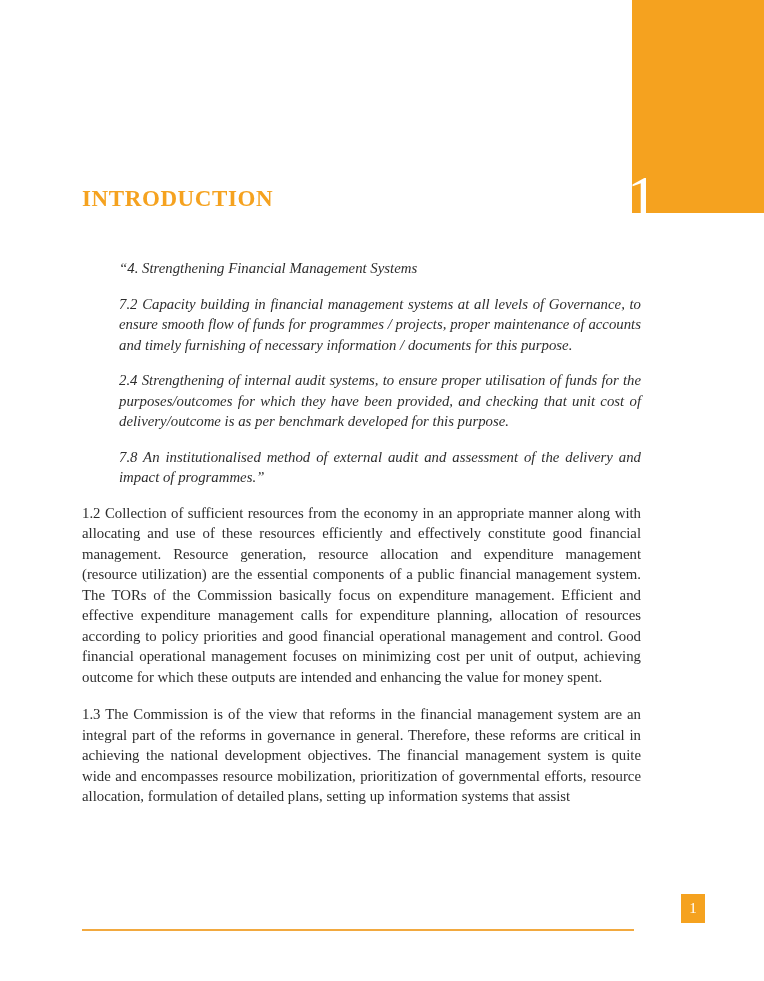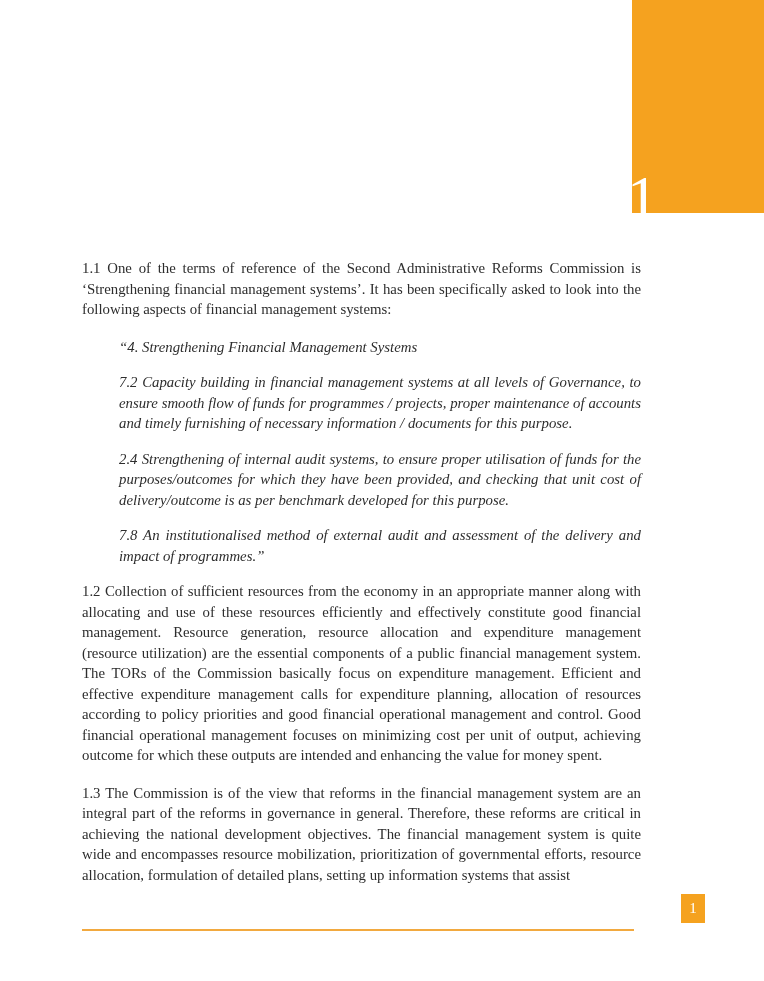--- a/index.html
+++ b/index.html
@@ -87,23 +87,23 @@
 </style>
 </head>
 <body>
 
 <div class="page">
 
   <div class="chapter-block">
     <span class="chapter-num">1</span>
   </div>
 
+  <h1 class="title">INTRODUCTION</h1>
 
   <div class="body-col">
-    <p class="para">1.1 One of the terms of reference of the Second Administrative Reforms Commission is ‘Strengthening financial management systems’. It has been specifically asked to look into the following aspects of financial management systems:</p>
 
     <div class="quote">
       <p class="qpara">“4. Strengthening Financial Management Systems</p>
       <p class="qpara">7.2 Capacity building in financial management systems at all levels of Governance, to ensure smooth flow of funds for programmes / projects, proper maintenance of accounts and timely furnishing of necessary information / documents for this purpose.</p>
       <p class="qpara">2.4 Strengthening of internal audit systems, to ensure proper utilisation of funds for the purposes/outcomes for which they have been provided, and checking that unit cost of delivery/outcome is as per benchmark developed for this purpose.</p>
       <p class="qpara">7.8 An institutionalised method of external audit and assessment of the delivery and impact of programmes.”</p>
     </div>
 
     <p class="para">1.2 Collection of sufficient resources from the economy in an appropriate manner along with allocating and use of these resources efficiently and effectively constitute good financial management. Resource generation, resource allocation and expenditure management (resource utilization) are the essential components of a public financial management system. The TORs of the Commission basically focus on expenditure management. Efficient and effective expenditure management calls for expenditure planning, allocation of resources according to policy priorities and good financial operational management and control. Good financial operational management focuses on minimizing cost per unit of output, achieving outcome for which these outputs are intended and enhancing the value for money spent.</p>
 

